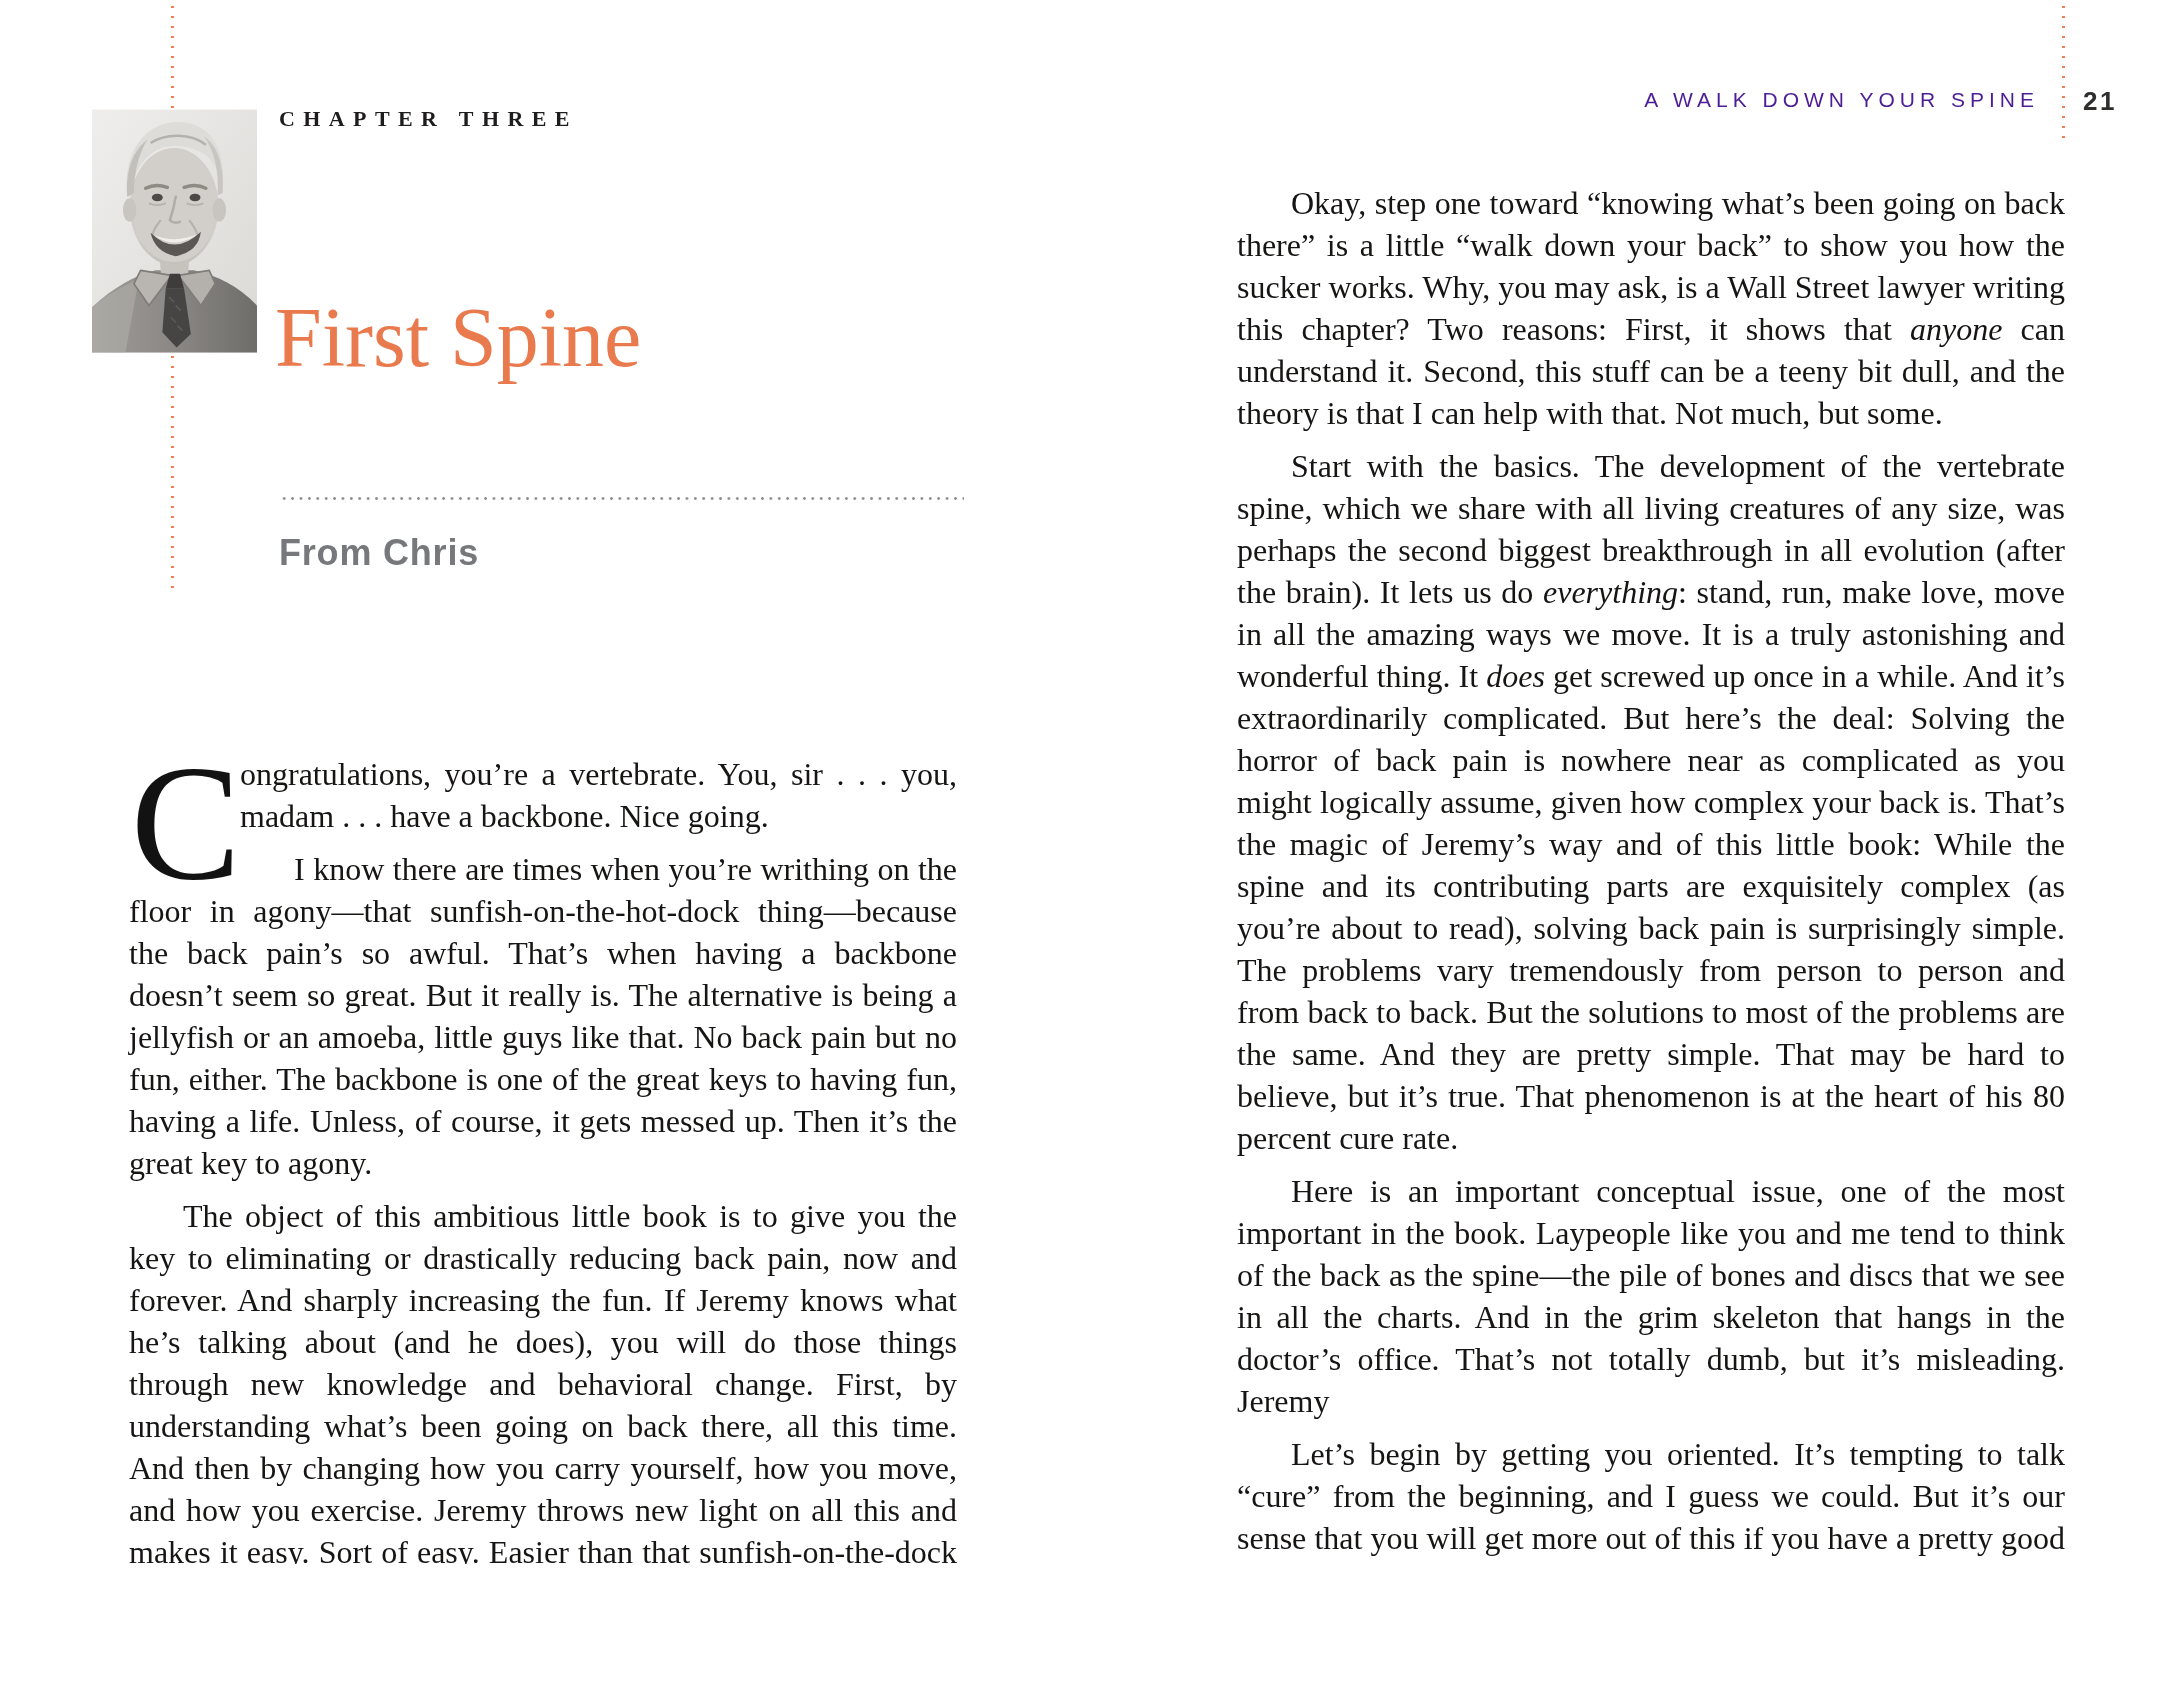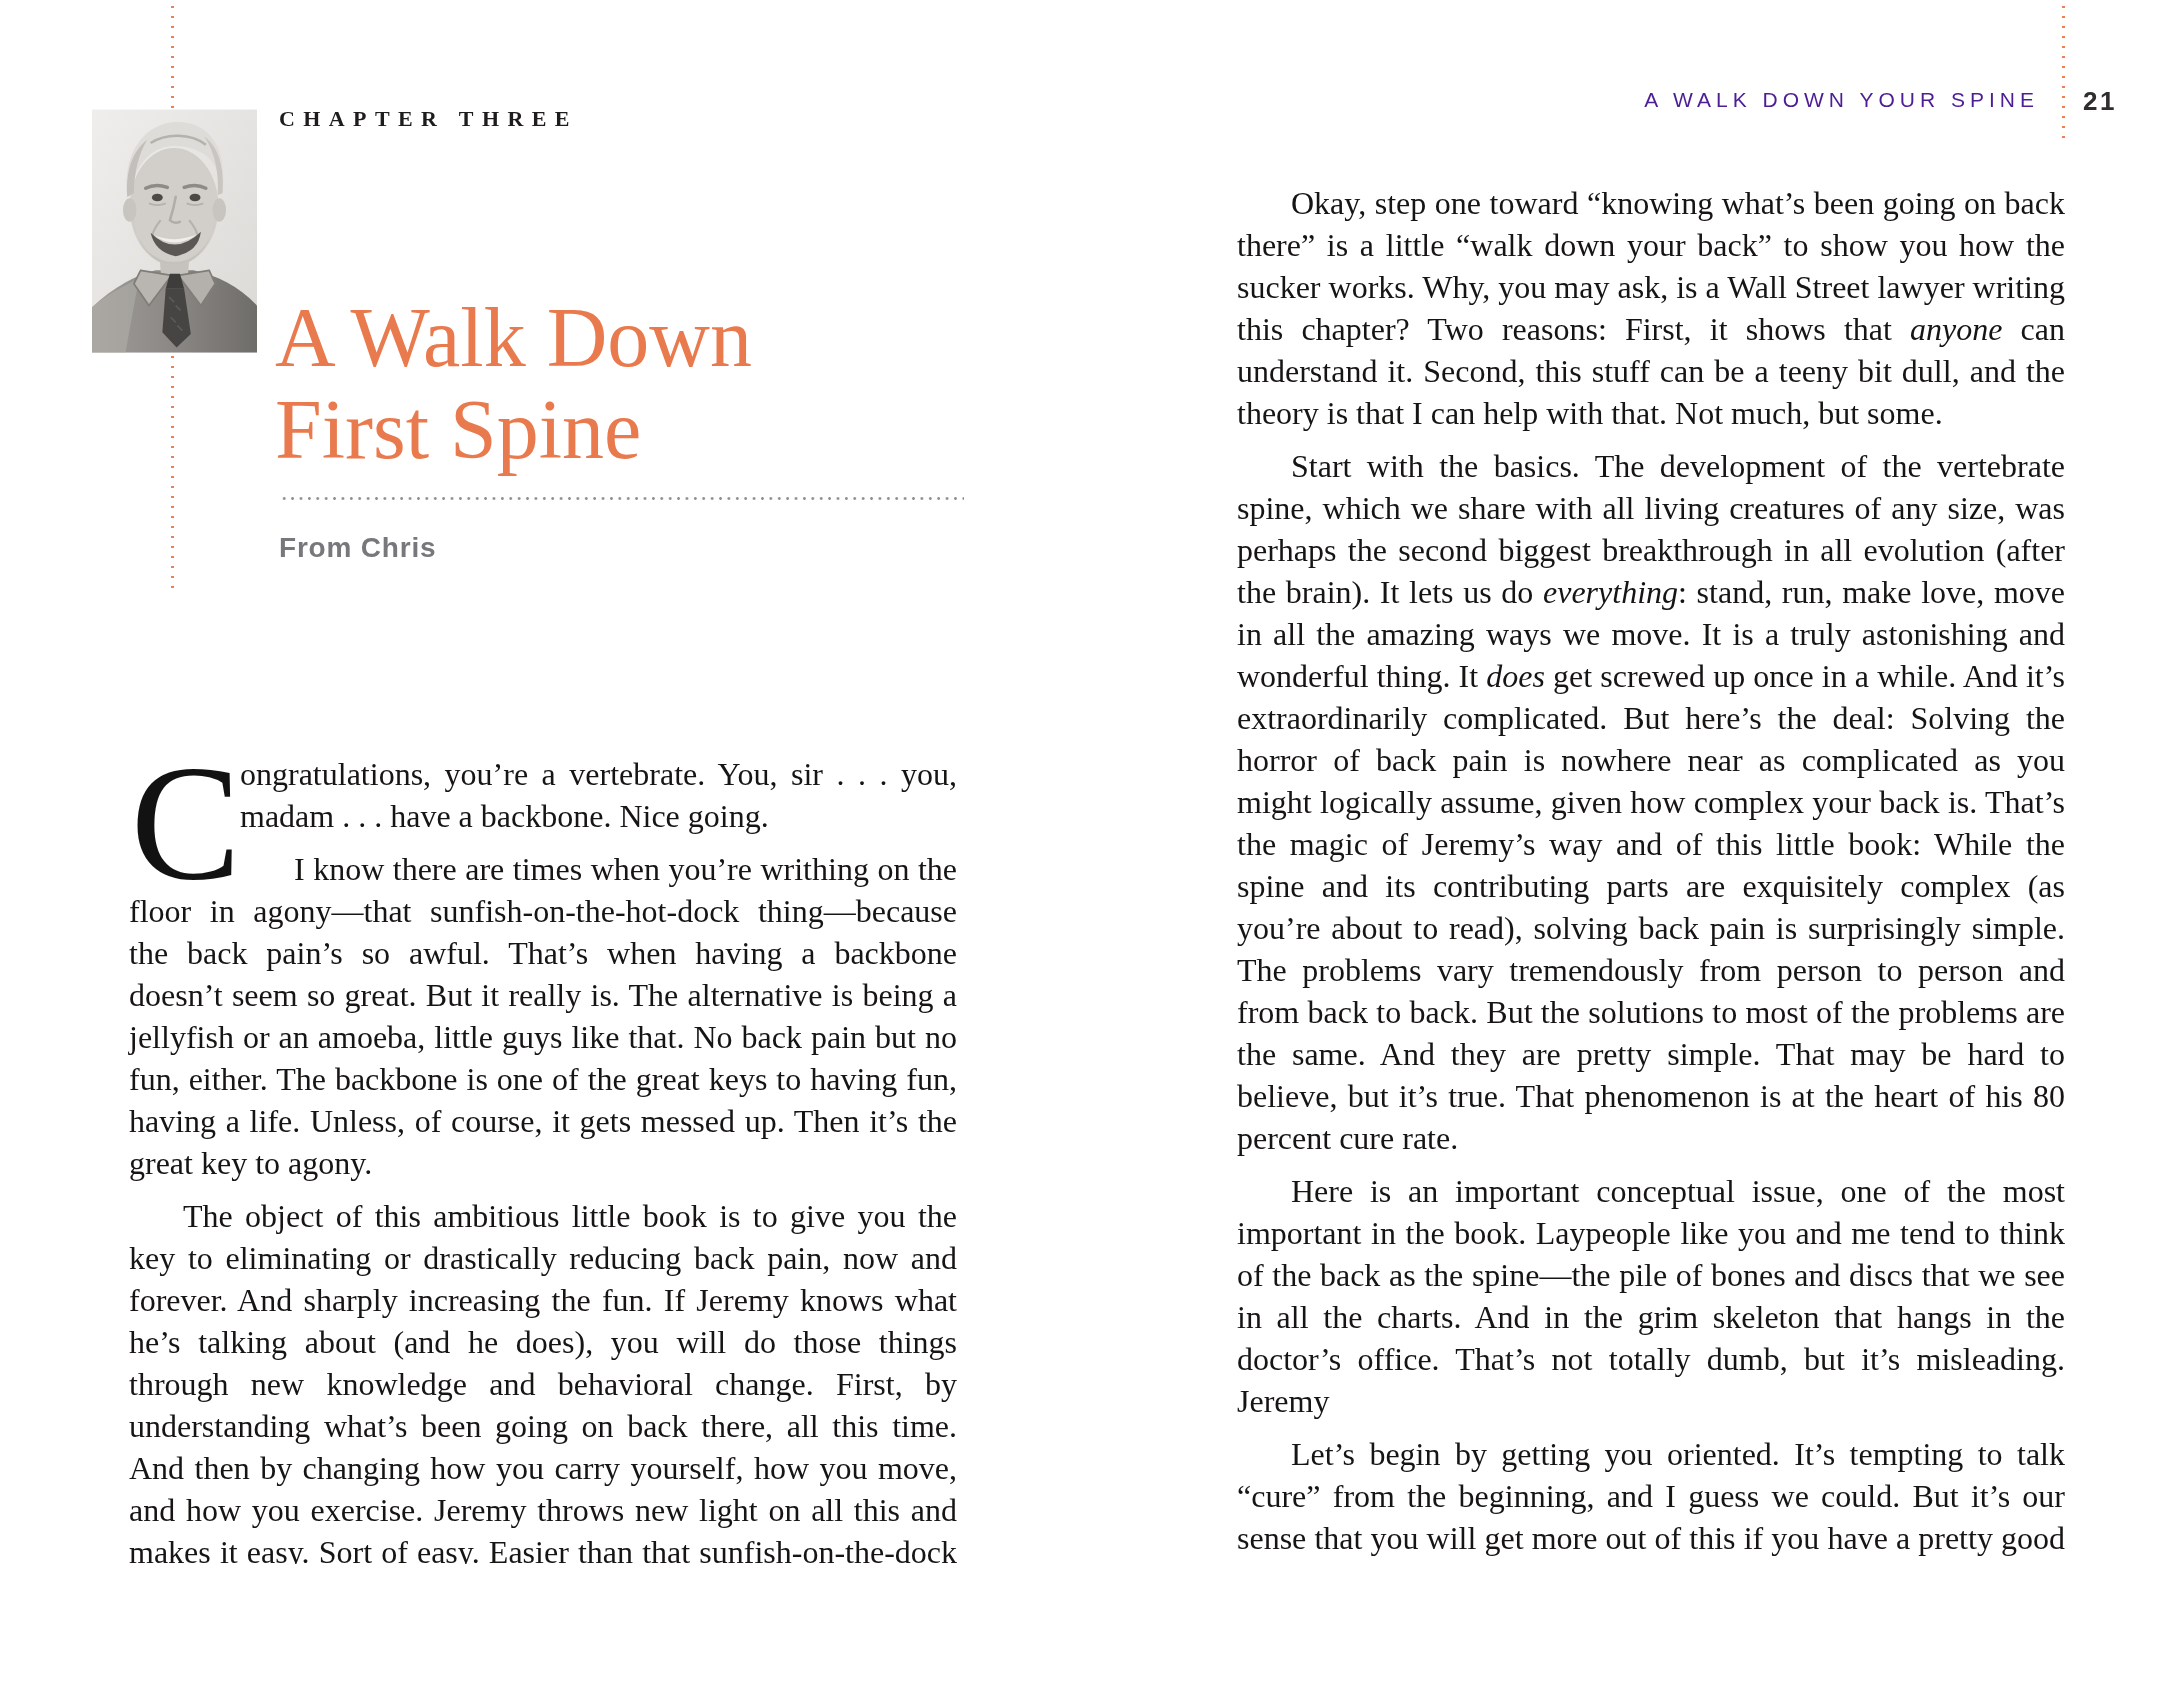--- a/index.html
+++ b/index.html
@@ -31,21 +31,21 @@
   .title {
     position:absolute; left:275px; top:292px;
     font-family:"Liberation Serif", serif; font-weight:400;
     font-size:84px; line-height:92px; color:#e97a4e; white-space:nowrap;
   }
   .title .tline { display:block; }
   .divider { left:280px; top:497px; width:684px; }
   .byline {
     position:absolute; left:279px; top:532px;
     font-family:"Liberation Sans", sans-serif; font-weight:700;
-    font-size:28px; color:#77787b; letter-spacing:0.8px;
+    font-size:36px; color:#77787b; letter-spacing:0.8px;
   }
 
   .running-head {
     position:absolute; right:144px; top:88px; text-align:right;
     font-family:"Liberation Sans", sans-serif; font-weight:400;
     font-size:21px; letter-spacing:5px; color:#4c1d95; white-space:nowrap;
   }
   .page-number {
     position:absolute; left:2083px; top:86px;
     font-family:"Liberation Sans", sans-serif; font-weight:700;
@@ -127,21 +127,20 @@
 
       <path d="M93,196 L105,196 L110,214 L88,214 Z" fill="#3f3d3b"></path>
       <path d="M88,214 L110,214 L118,268 L101,284 L84,266 Z" fill="#474543"></path>
       <path d="M92,224 l6,6 M100,234 l6,6 M94,248 l6,6 M102,258 l6,6" stroke="#5c5a58" stroke-width="2"></path>
     </svg>
   </div>
 
   <div class="kicker">CHAPTER THREE</div>
 
   <h1 class="title" style="margin:0;">
-    <span class="tline">A Walk Down</span>
     <span class="tline">First Spine</span>
   </h1>
 
   <div class="hdots divider"></div>
 
   <div class="byline">From Chris</div>
 
   <div class="column left">
       <p class="para no-indent"><span class="dropcap-spacer"></span><span class="dropcap">C</span>ongratulations, you’re a vertebrate. You, sir . . . you, madam . . . have a backbone. Nice going.</p>
       <p class="para">I know there are times when you’re writhing on the floor in agony—that sunfish-on-the-hot-dock thing—because the back pain’s so awful. That’s when having a backbone doesn’t seem so great. But it really is. The alternative is being a jellyfish or an amoeba, little guys like that. No back pain but no fun, either. The backbone is one of the great keys to having fun, having a life. Unless, of course, it gets messed up. Then it’s the great key to agony.</p>

